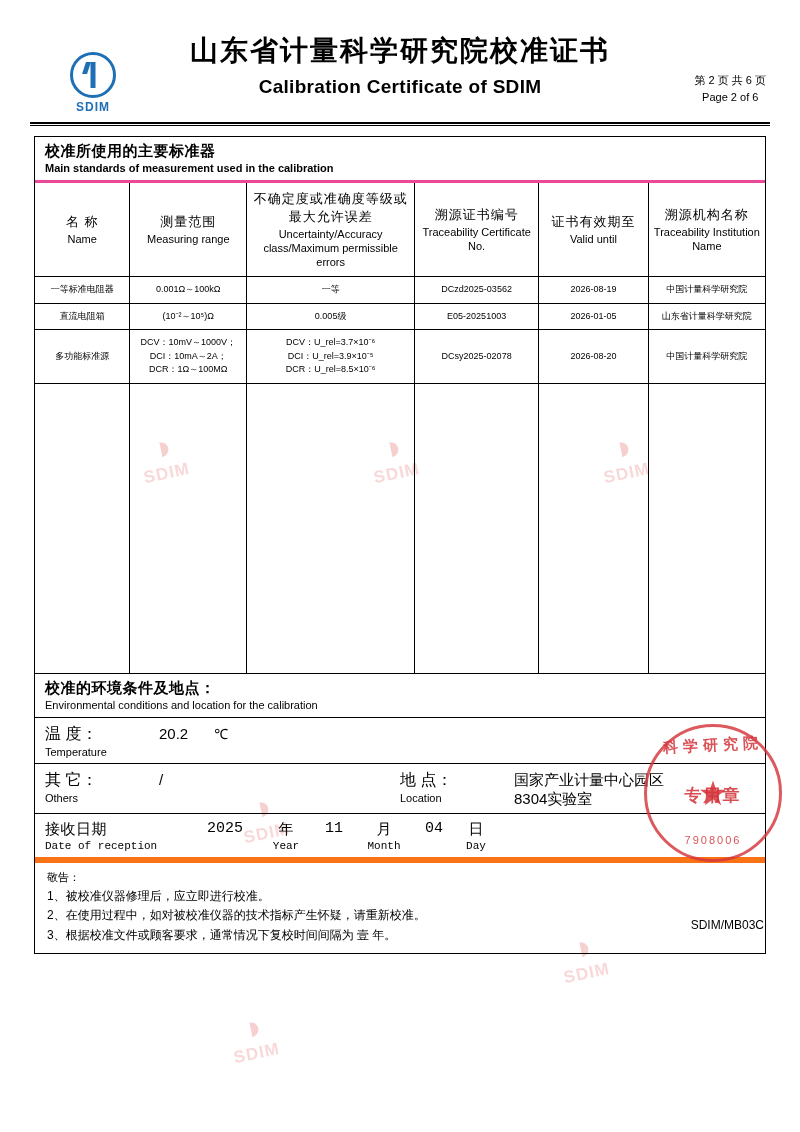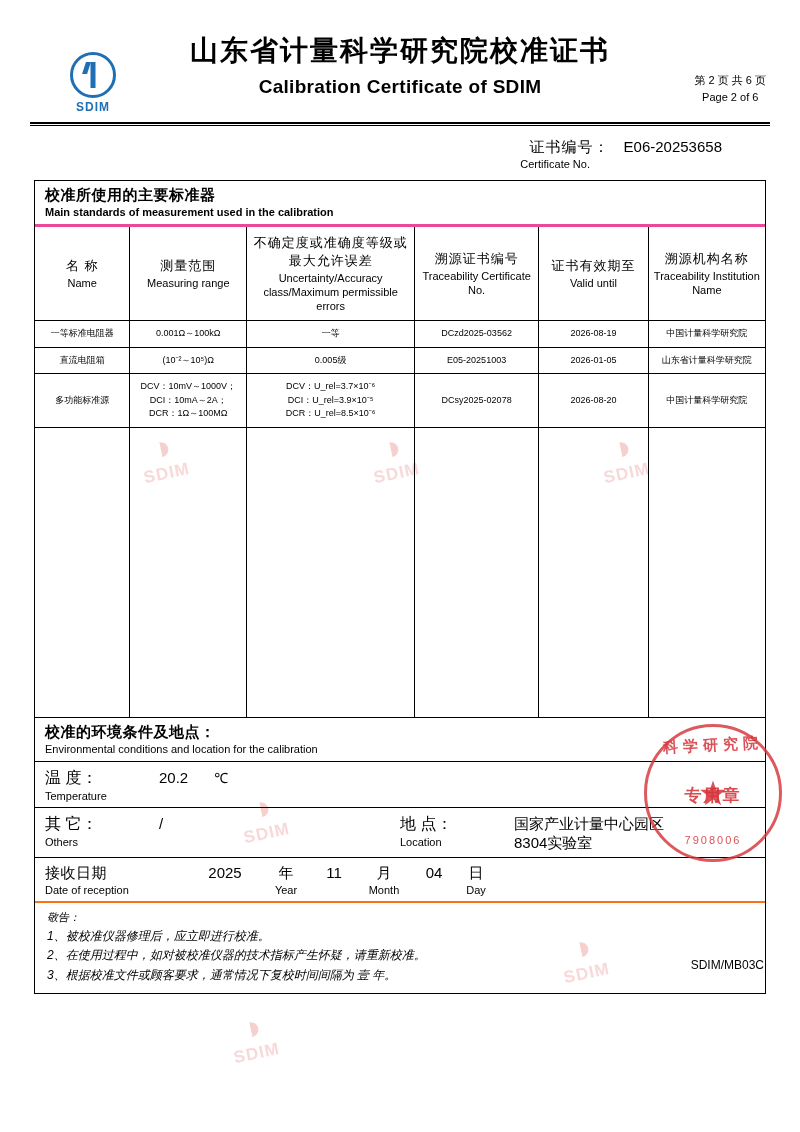--- a/index.html
+++ b/index.html
@@ -197,34 +197,34 @@
     font-size: 15px;
     padding-left: 10px;
     white-space: pre-line;
     line-height: 1.28;
   }
   .env-unit { font-size: 14px; padding-left: 26px; }
 
   .date-row {
     display: flex;
     align-items: flex-start;
-    border-bottom: 2px solid #f97316;
+    border-bottom: 6px solid #f97316;
     padding: 6px 10px 5px 10px;
+    font-family: Liberation Mono, monospace;
   }
   .date-lbl .zh { font-size: 15px; display: block; letter-spacing: .5px;}
   .date-lbl .en { font-size: 11px; display: block; margin-top: 1px;}
   .date-part { text-align: center; }
   .date-part .num { font-size: 15px; display:block;}
   .date-part .en { font-size: 11px; display:block; margin-top: 1px;}
 
   .notes {
     padding: 6px 12px 8px 12px;
     font-size: 12px;
     line-height: 1.62;
-    font-style: italic;
   }
   .notes .head { font-size: 11px; }
 
   
   .footnote {
     margin: 16px 0 0 60px;
     font-size: 12px;
     line-height: 1.6;
   }
   .docid {
@@ -325,26 +325,20 @@
     </div>
     <div class="title-zh">山东省计量科学研究院校准证书</div>
     <div class="title-en">Calibration Certificate of SDIM</div>
     <div class="pageinfo">
       <div>第 2 页 共 6 页</div>
       <div>Page 2 of  6</div>
     </div>
   </div>
   <div class="rule-double"></div>
 
-  <div class="certno">
-    <div class="certno-row1">
-      <span class="lbl">证书编号：</span><span class="val">E06-20253658</span>
-    </div>
-    <div class="certno-row2">Certificate No.</div>
-  </div>
 
   <div class="mainbox">
 
     <div class="sec-title">
       <div class="zh">校准所使用的主要标准器</div>
       <div class="en">Main standards of measurement used in the calibration</div>
     </div>
 
     <table class="std">
       <colgroup>

